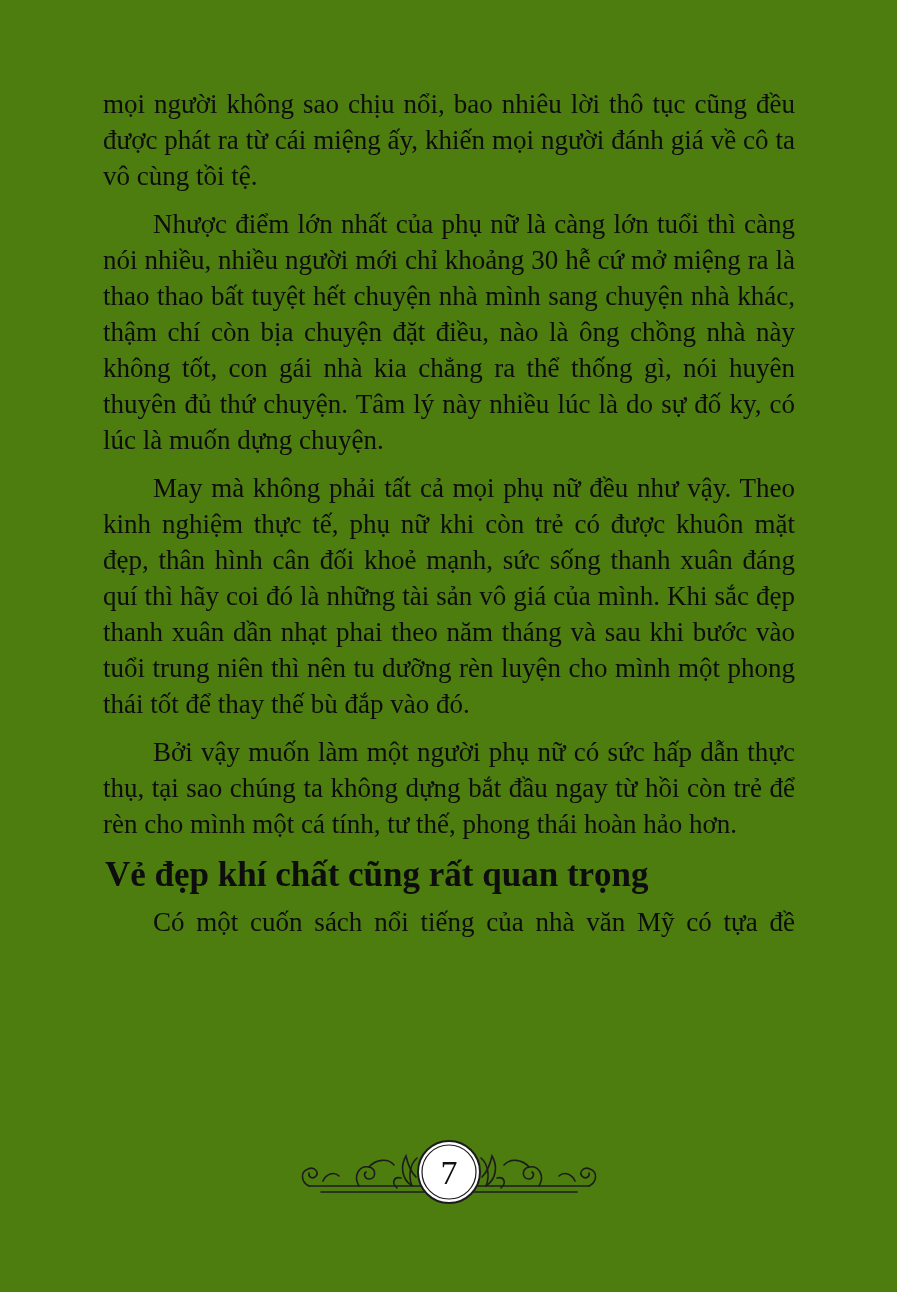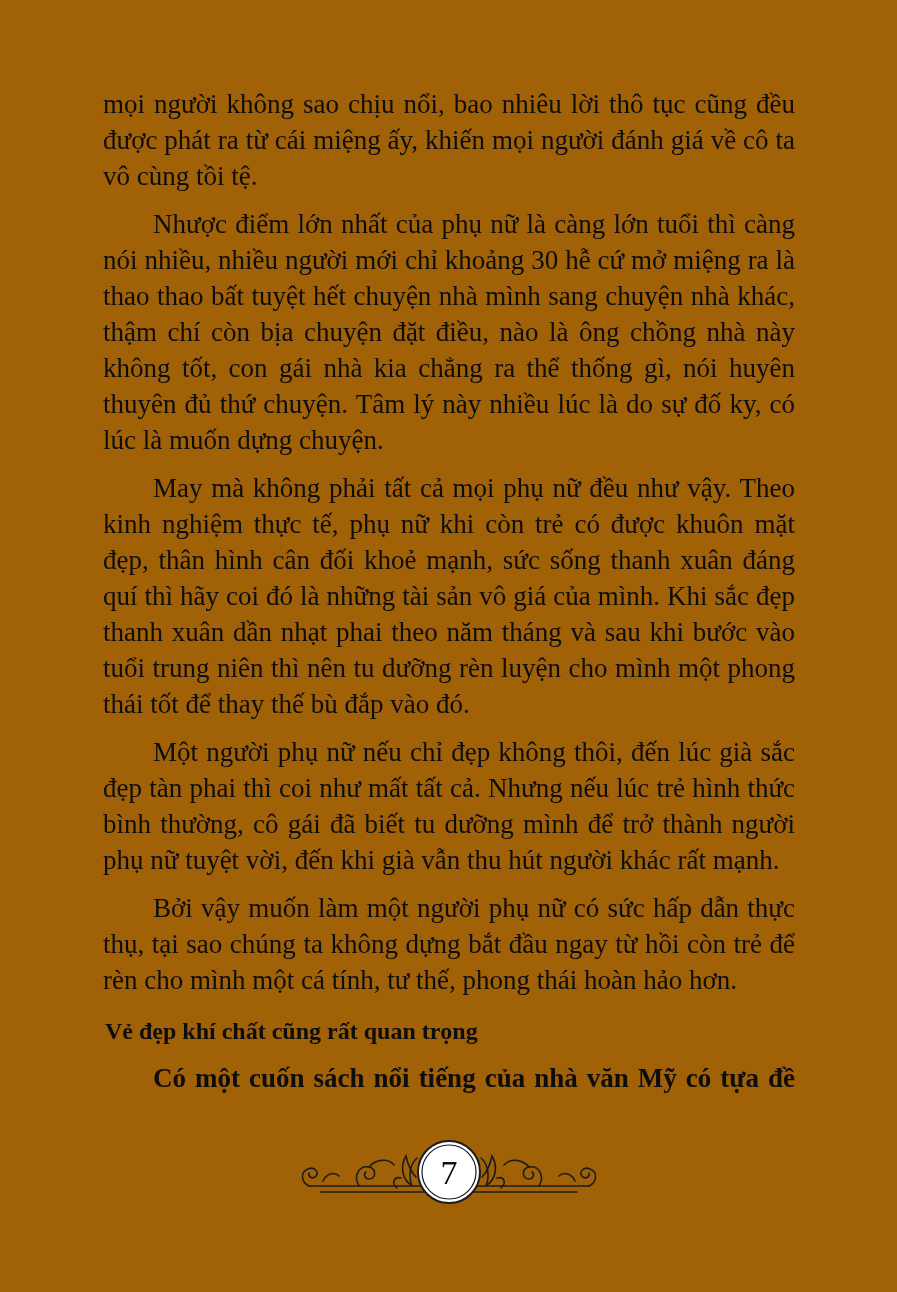--- a/index.html
+++ b/index.html
@@ -5,21 +5,21 @@
 <style>
   html, body {
     margin: 0;
     padding: 0;
     background: #ffffff;
   }
   .page {
     position: relative;
     width: 897px;
     height: 1292px;
-    background: #a16207;
+    background: #4d7c0f;
     color: #0d0d0d;
     font-family: "Liberation Serif", "DejaVu Serif", serif;
     overflow: hidden;
   }
   .content {
     position: absolute;
     left: 103px;
     top: 86px;
     width: 692px;
   }
@@ -29,24 +29,23 @@
     margin: 0 0 12px 0;
     text-align: justify;
     text-indent: 50px;
   }
   .content p.body-par.flush {
     text-indent: 0;
   }
   .content p.body-par.stretch-last {
     text-align-last: justify;
     margin-bottom: 0;
-    font-weight: bold;
   }
   .content h2.section-heading {
-    font-size: 24px;
+    font-size: 35px;
     line-height: 34px;
     font-weight: bold;
     margin: 16px 0 12px 2px;
   }
   .footer-ornament {
     position: absolute;
     left: 0;
     top: 1136px;
     width: 897px;
     display: flex;
@@ -58,21 +57,20 @@
 </style>
 </head>
 <body>
 
 <div class="page">
 
   <div class="content">
     <p class="body-par flush">mọi người không sao chịu nổi, bao nhiêu lời thô tục cũng đều được phát ra từ cái miệng ấy, khiến mọi người đánh giá về cô ta vô cùng tồi tệ.</p>
     <p class="body-par">Nhược điểm lớn nhất của phụ nữ là càng lớn tuổi thì càng nói nhiều, nhiều người mới chỉ khoảng 30 hễ cứ mở miệng ra là thao thao bất tuyệt hết chuyện nhà mình sang chuyện nhà khác, thậm chí còn bịa chuyện đặt điều, nào là ông chồng nhà này không tốt, con gái nhà kia chẳng ra thể thống gì, nói huyên thuyên đủ thứ chuyện. Tâm lý này nhiều lúc là do sự đố ky, có lúc là muốn dựng chuyện.</p>
     <p class="body-par">May mà không phải tất cả mọi phụ nữ đều như vậy. Theo kinh nghiệm thực tế, phụ nữ khi còn trẻ có được khuôn mặt đẹp, thân hình cân đối khoẻ mạnh, sức sống thanh xuân đáng quí thì hãy coi đó là những tài sản vô giá của mình. Khi sắc đẹp thanh xuân dần nhạt phai theo năm tháng và sau khi bước vào tuổi trung niên thì nên tu dưỡng rèn luyện cho mình một phong thái tốt để thay thế bù đắp vào đó.</p>
-    <p class="body-par">Một người phụ nữ nếu chỉ đẹp không thôi, đến lúc già sắc đẹp tàn phai thì coi như mất tất cả. Nhưng nếu lúc trẻ hình thức bình thường, cô gái đã biết tu dưỡng mình để trở thành người phụ nữ tuyệt vời, đến khi già vẫn thu hút người khác rất mạnh.</p>
     <p class="body-par">Bởi vậy muốn làm một người phụ nữ có sức hấp dẫn thực thụ, tại sao chúng ta không dựng bắt đầu ngay từ hồi còn trẻ để rèn cho mình một cá tính, tư thế, phong thái hoàn hảo hơn.</p>
     <h2 class="section-heading">Vẻ đẹp khí chất cũng rất quan trọng</h2>
     <p class="body-par stretch-last">Có một cuốn sách nổi tiếng của nhà văn Mỹ có tựa đề</p>
   </div>
 
   <div class="footer-ornament">
     <svg width="300" height="78" viewBox="0 0 300 78">
       <defs>
         <g id="flourish-side" stroke="#1c1c1c" fill="none" stroke-width="1.6" stroke-linecap="round">
 

